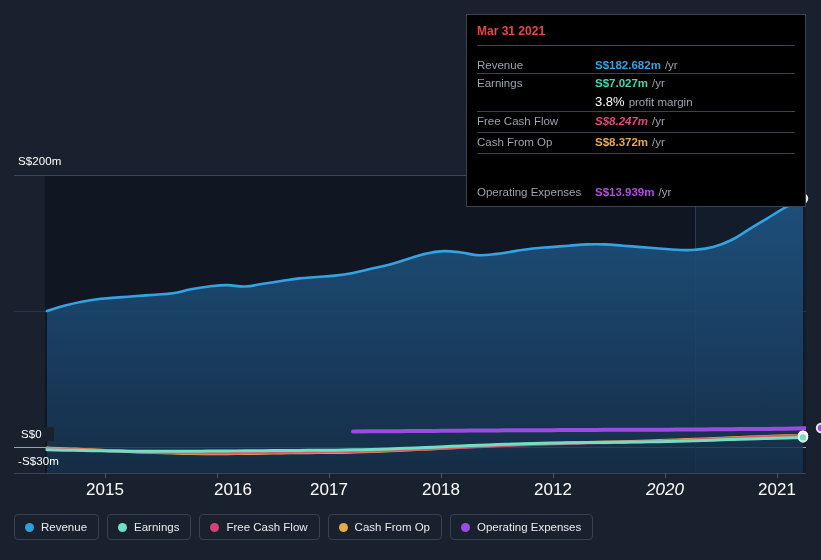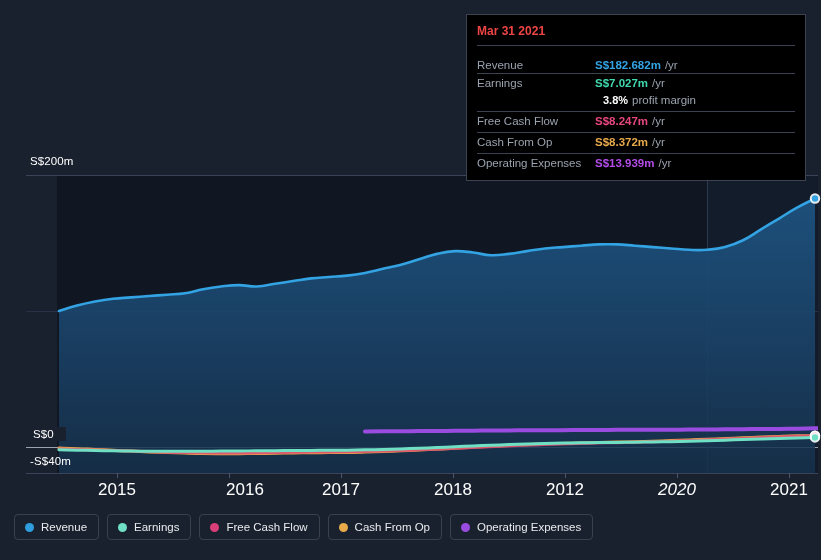--- a/index.html
+++ b/index.html
@@ -20,21 +20,21 @@
   #chart-root {
     position: absolute;
     left: 0; top: 0;
     width: 821px; height: 560px;
     background: #1a212e;
   }
 
   
   .plot-wrap {
     position: absolute;
-    left: 12px; top: 0;
+    left: 0; top: 0;
     width: 690px;
     height: 475px;
   }
   .plot-bg-past {
     position: absolute;
     left: 45px; top: 175px;
     width: 650px; height: 298px;
     background: #101722;
   }
   .plot-bg-future {
@@ -137,21 +137,21 @@
   .tt-value {
     font-size: 11.5px;
     font-weight: bold;
     white-space: nowrap;
   }
   .tt-unit {
     color: #9aa3af;
     font-size: 11.5px;
     margin-left: 4px;
   }
-  .tt-margin-val { color: #ffffff; font-size: 11px; font-weight: bold; margin-left: 8px; }
+  .tt-margin-val { color: #ffffff; font-size: 13px; font-weight: normal; }
 
   
   .legend {
     position: absolute;
     left: 14px; top: 514px;
     display: flex;
     gap: 8px;
     z-index: 10;
   }
   .legend-item {
@@ -220,21 +220,21 @@
           <circle cx="803.00" cy="437.44" r="3.2" fill="#6fe0c3"></circle>
           <circle cx="803.00" cy="198.55" r="5.2" fill="#ffffff" opacity="0.9"></circle>
           <circle cx="803.00" cy="198.55" r="3.2" fill="#33a3e3"></circle>
         </g>
     </svg>
 
     <div class="axis-line"></div>
 
     <div class="ylabel y200">S$200m</div>
     <div class="ylabel y0">S$0</div>
-    <div class="ylabel yneg">-S$40m</div>
+    <div class="ylabel yneg">-S$30m</div>
 
     <div id="xticks">
         <div class="xtickmark" style="left: 105px;"></div>
         <div class="xtick" style="left: 105px;">2015</div>
         <div class="xtickmark" style="left: 217px;"></div>
         <div class="xtick" style="left: 217px; margin-left: 16px;">2016</div>
         <div class="xtickmark" style="left: 329px;"></div>
         <div class="xtick" style="left: 329px;">2017</div>
         <div class="xtickmark" style="left: 441px;"></div>
         <div class="xtick" style="left: 441px;">2018</div>
@@ -260,31 +260,31 @@
           <span class="tt-value" style="color: rgb(63, 217, 176);">S$7.027m</span>
           <span class="tt-unit">/yr</span>
         </div>
         <div class="tt-row no-line">
           <span class="tt-label"></span>
           <span class="tt-margin-val">3.8%</span>
           <span class="tt-unit">profit margin</span>
         </div>
         <div class="tt-row">
           <span class="tt-label">Free Cash Flow</span>
-          <span class="tt-value" style="color: rgb(232, 70, 127);">S$8.247m</span>
+          <span class="tt-value" style="color: rgb(232, 70, 127); font-style: italic;">S$8.247m</span>
           <span class="tt-unit">/yr</span>
         </div>
         <div class="tt-row">
           <span class="tt-label">Cash From Op</span>
           <span class="tt-value" style="color: rgb(232, 169, 74);">S$8.372m</span>
           <span class="tt-unit">/yr</span>
         </div>
         <div class="tt-row">
           <span class="tt-label">Operating Expenses</span>
-          <span class="tt-value" style="color: rgb(180, 76, 232);">S$13.939m</span>
+          <span class="tt-value" style="color: rgb(180, 76, 232); margin-top: 29px;">S$13.939m</span>
           <span class="tt-unit">/yr</span>
         </div>
       </div>
   </div>
 
   <div class="legend" id="legend">
       <div class="legend-item">
         <span class="legend-dot" style="background: rgb(46, 158, 222);"></span>
         <span class="legend-text">Revenue</span>
       </div>

